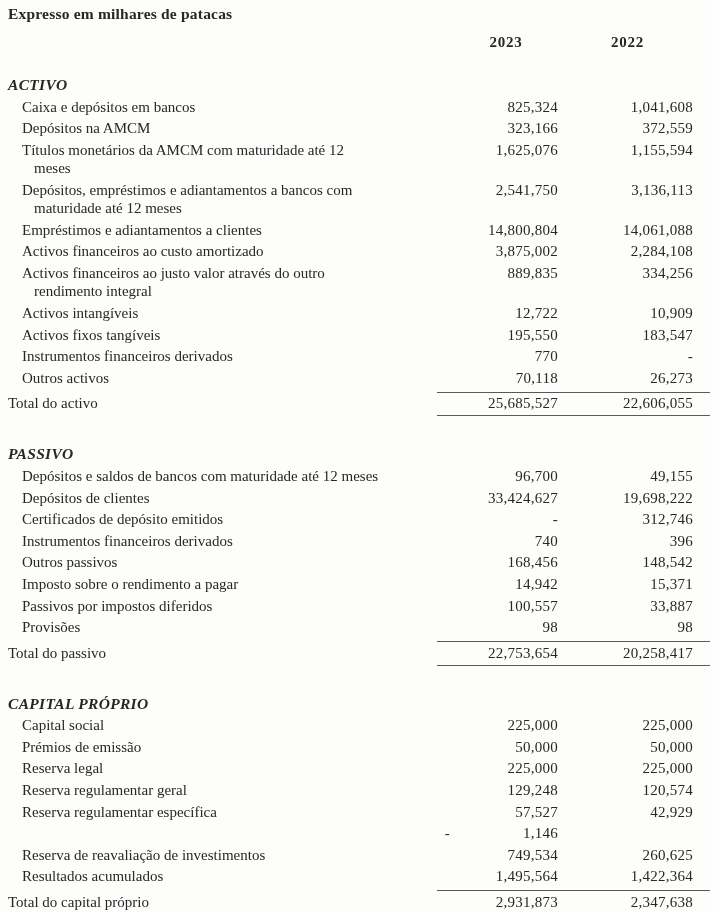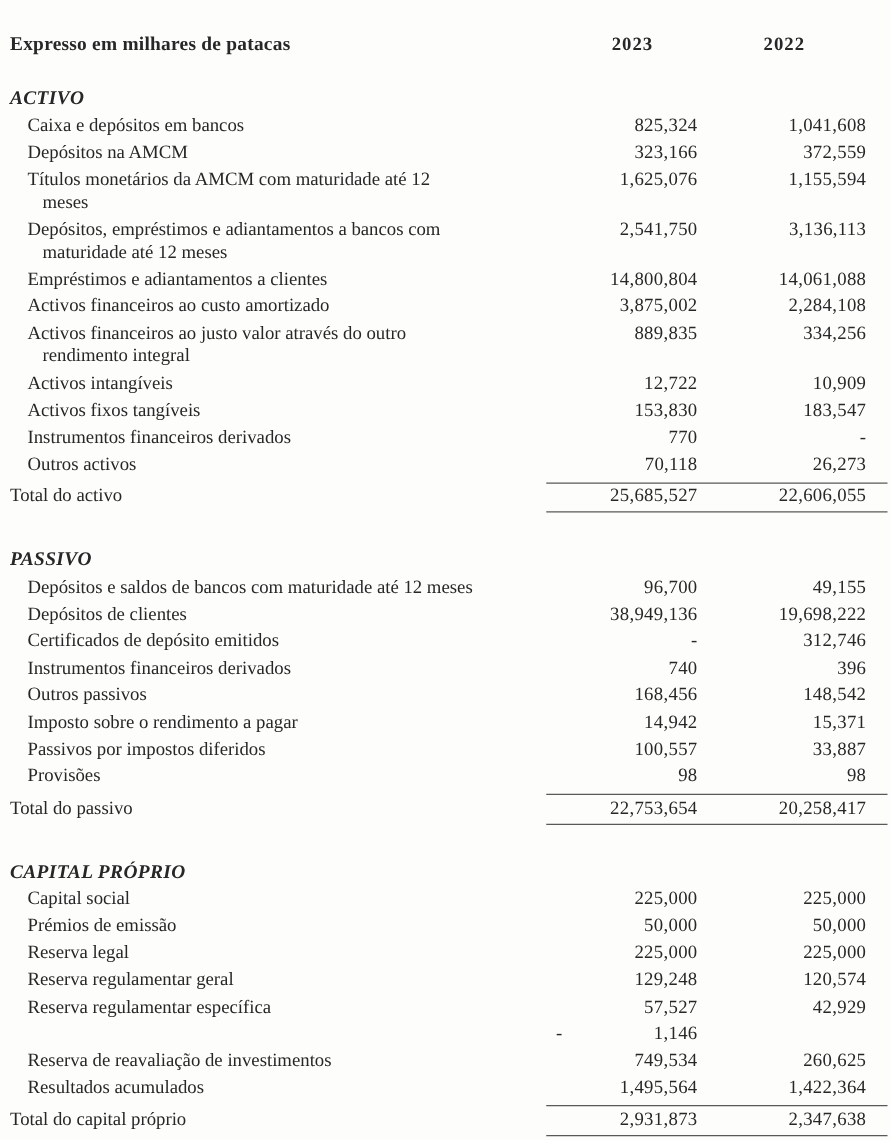--- a/index.html
+++ b/index.html
@@ -5,21 +5,21 @@
   * { box-sizing: border-box; }
   html, body { margin: 0; padding: 0; background: #ffffff; }
   .sheet {
     position: relative;
     width: 713px;
     height: 912px;
     background: #fdfdfb;
     color: #272727;
     font-family: "Liberation Serif", "DejaVu Serif", serif;
     font-size: 15px;
-    padding-top: 26px;
+    padding-top: 4px;
     overflow: hidden;
   }
   .row {
     display: grid;
     grid-template-columns: 452px 108px 135px;
     align-items: start;
     padding: 1.6px 0;
   }
   .cell { line-height: 18.4px; }
   .label {
@@ -33,21 +33,21 @@
     padding-right: 2px;
   }
   .header-row { padding: 0; }
   .header-row .cell { line-height: 20px; font-weight: bold; }
   .header-row .title {
     padding-left: 8px;
     text-indent: 0;
     font-size: 15.5px;
     letter-spacing: 0.2px;
   }
-  .header-row .year { text-align: center; letter-spacing: 0.8px; padding-right: 0; }
+  .header-row .year { text-align: center; letter-spacing: 0.8px; padding-right: 0; margin-top: 28px; }
   .section { margin-top: 27px; }
   .section:first-of-type { margin-top: 22px; }
   .section-heading {
     margin: 0;
     padding-left: 8px;
     font-size: 15.5px;
     font-weight: bold;
     line-height: 22px;
     letter-spacing: 0.3px;
     font-style: italic;
@@ -134,21 +134,21 @@
   </div>
 
   <div class="row item-row">
     <div class="cell label item-label">Activos intangíveis</div>
     <div class="cell num">12,722</div>
     <div class="cell num">10,909</div>
   </div>
 
   <div class="row item-row">
     <div class="cell label item-label">Activos fixos tangíveis</div>
-    <div class="cell num">153,830</div>
+    <div class="cell num">195,550</div>
     <div class="cell num">183,547</div>
   </div>
 
   <div class="row item-row">
     <div class="cell label item-label">Instrumentos financeiros derivados</div>
     <div class="cell num">770</div>
     <div class="cell num">-</div>
   </div>
 
   <div class="row item-row">
@@ -170,21 +170,21 @@
     <h2 class="section-heading">PASSIVO</h2>
     <div class="rows">
   <div class="row item-row">
     <div class="cell label item-label">Depósitos e saldos de bancos com maturidade até 12 meses</div>
     <div class="cell num">96,700</div>
     <div class="cell num">49,155</div>
   </div>
 
   <div class="row item-row">
     <div class="cell label item-label">Depósitos de clientes</div>
-    <div class="cell num">38,949,136</div>
+    <div class="cell num">33,424,627</div>
     <div class="cell num">19,698,222</div>
   </div>
 
   <div class="row item-row">
     <div class="cell label item-label">Certificados de depósito emitidos</div>
     <div class="cell num">-</div>
     <div class="cell num">312,746</div>
   </div>
 
   <div class="row item-row">

